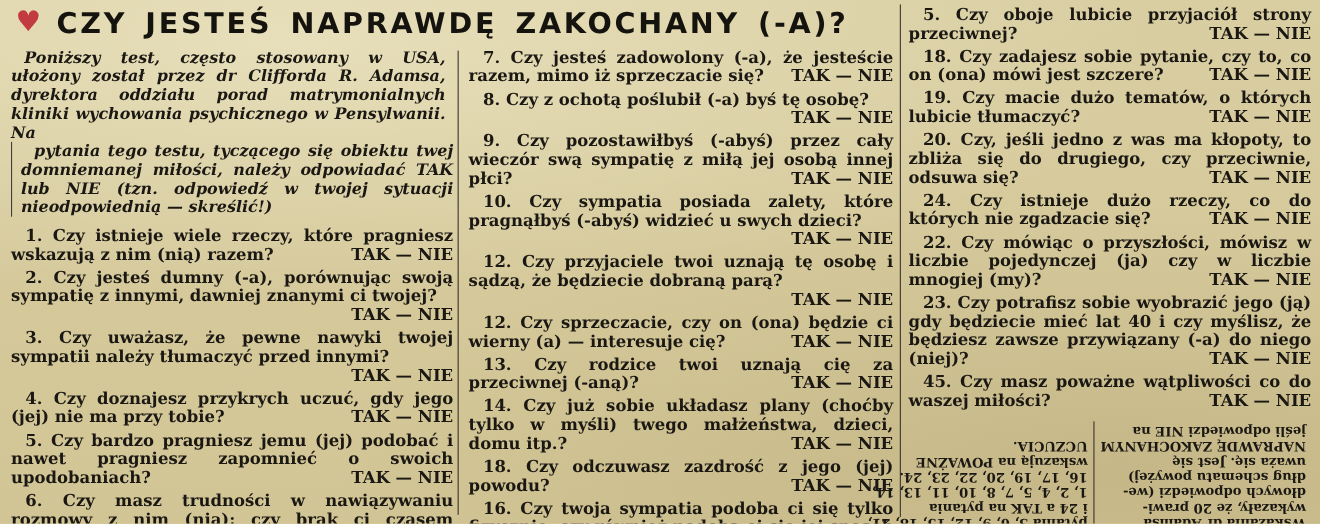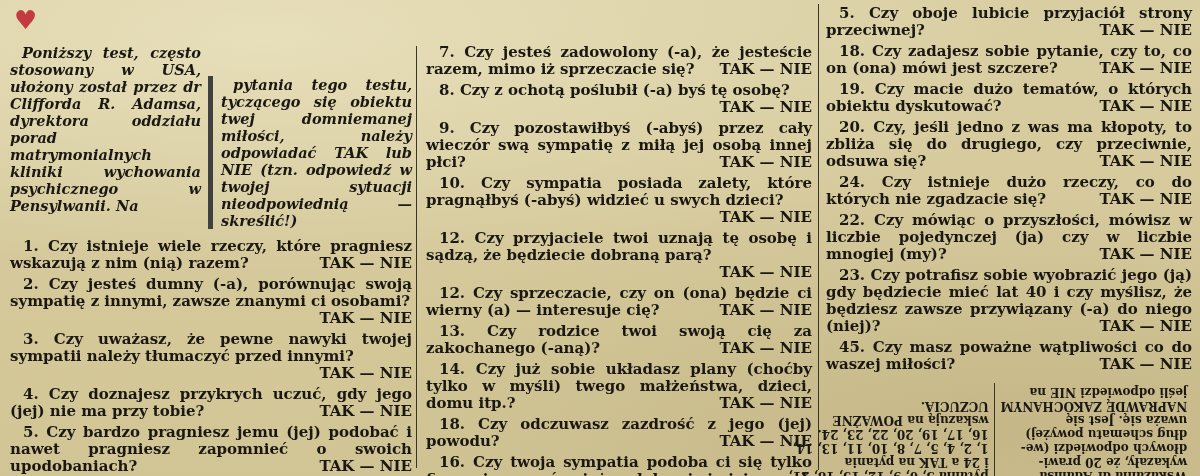--- a/index.html
+++ b/index.html
@@ -32,24 +32,24 @@
   .vrule.r2 { left: 818px; top: 4px;  height: 466px; }
 
   
   .col { position: absolute; text-align: justify; font-size: 15px; line-height: 17px; }
   .col1 { left: 10px;  top: 44px; width: 402px; }
   .col2 { left: 426px; top: 44px; width: 386px; }
   .col3 { left: 826px; top: 5px;  width: 366px; }
 
   
   .intro { display: flex; font-style: italic; font-size: 14.5px; line-height: 17px;
-           margin-bottom: 9px; }
+           margin-bottom: 9px; flex-direction: column; }
   .intro p { text-indent: 12px; text-align: justify; }
   .i-left  { flex: 1; padding-right: 7px; }
-  .i-right { flex: 1; padding-left: 8px; border-left: 5px solid #404040; margin-top: 32px; }
+  .i-right { flex: 1; padding-left: 8px; border-left: 1px solid #404040; }
 
   
   .q { margin: 0 0 4px; text-indent: 13px; }
   .q::after { content: ""; display: block; clear: both; }
   .tn { float: right; white-space: nowrap; padding-left: 10px; }
 
   
   .akey { margin-top: 10px; margin-left: 12px; display: flex; align-items: stretch; }
   .akey-block { transform: rotate(180deg); font-size: 12px; line-height: 14px;
                 padding: 2px 5px; text-align: left; }
@@ -58,37 +58,38 @@
   .akey-rule { width: 1px; background: #3a352c; }
   .ak-line { display: block; white-space: nowrap; }
 </style>
 </head>
 <body>
 
 <div class="page">
 
   <div class="title-row">
     <span class="heart">♥</span>
+    <h1 class="title">CZY JESTEŚ NAPRAWDĘ ZAKOCHANY (-A)?</h1>
   </div>
 
   <div class="vrule r1"></div>
   <div class="vrule r2"></div>
 
   <div class="col col1">
     <div class="intro">
       <p class="i-left">Poniższy test, często stosowany w USA, ułożony został przez dr Clifforda R. Adamsa, dyrektora oddziału porad matrymonialnych kliniki wychowania psychicznego w Pensylwanii. Na</p>
       <p class="i-right">pytania tego testu, tyczącego się obiektu twej domniemanej miłości, należy odpowiadać TAK lub NIE (tzn. odpowiedź w twojej sytuacji nieodpowiednią — skreślić!)</p>
     </div>
     <div>
   <p class="q"><span class="qnum">1.</span>
     <span>Czy istnieje wiele rzeczy, które pragniesz wskazują z nim (nią) razem?</span>
     <span class="tn">TAK — NIE</span></p>
 
   <p class="q"><span class="qnum">2.</span>
-    <span>Czy jesteś dumny (-a), porównując swoją sympatię z innymi, zawsze znanymi ci osobami?</span>
+    <span>Czy jesteś dumny (-a), porównując swoją sympatię z innymi, dawniej znanymi ci twojej?</span>
     <span class="tn">TAK — NIE</span></p>
 
   <p class="q"><span class="qnum">3.</span>
     <span>Czy uważasz, że pewne nawyki twojej sympatii należy tłumaczyć przed innymi?</span>
     <span class="tn">TAK — NIE</span></p>
 
   <p class="q"><span class="qnum">4.</span>
     <span>Czy doznajesz przykrych uczuć, gdy jego (jej) nie ma przy tobie?</span>
     <span class="tn">TAK — NIE</span></p>
 
@@ -121,21 +122,21 @@
 
   <p class="q"><span class="qnum">12.</span>
     <span>Czy przyjaciele twoi uznają tę osobę i sądzą, że będziecie dobraną parą?</span>
     <span class="tn">TAK — NIE</span></p>
 
   <p class="q"><span class="qnum">12.</span>
     <span>Czy sprzeczacie, czy on (ona) będzie ci wierny (a) — interesuje cię?</span>
     <span class="tn">TAK — NIE</span></p>
 
   <p class="q"><span class="qnum">13.</span>
-    <span>Czy rodzice twoi swoją cię za zakochanego (-aną)?</span>
+    <span>Czy rodzice twoi uznają cię za przeciwnej (-aną)?</span>
     <span class="tn">TAK — NIE</span></p>
 
   <p class="q"><span class="qnum">14.</span>
     <span>Czy już sobie układasz plany (choćby tylko w myśli) twego małżeństwa, dzieci, domu itp.?</span>
     <span class="tn">TAK — NIE</span></p>
 
   <p class="q"><span class="qnum">18.</span>
     <span>Czy odczuwasz zazdrość z jego (jej) powodu?</span>
     <span class="tn">TAK — NIE</span></p>
 
@@ -148,21 +149,21 @@
     <div>
   <p class="q"><span class="qnum">5.</span>
     <span>Czy oboje lubicie przyjaciół strony przeciwnej?</span>
     <span class="tn">TAK — NIE</span></p>
 
   <p class="q"><span class="qnum">18.</span>
     <span>Czy zadajesz sobie pytanie, czy to, co on (ona) mówi jest szczere?</span>
     <span class="tn">TAK — NIE</span></p>
 
   <p class="q"><span class="qnum">19.</span>
-    <span>Czy macie dużo tematów, o których obiektu dyskutować?</span>
+    <span>Czy macie dużo tematów, o których lubicie tłumaczyć?</span>
     <span class="tn">TAK — NIE</span></p>
 
   <p class="q"><span class="qnum">20.</span>
     <span>Czy, jeśli jedno z was ma kłopoty, to zbliża się do drugiego, czy przeciwnie, odsuwa się?</span>
     <span class="tn">TAK — NIE</span></p>
 
   <p class="q"><span class="qnum">24.</span>
     <span>Czy istnieje dużo rzeczy, co do których nie zgadzacie się?</span>
     <span class="tn">TAK — NIE</span></p>
 

